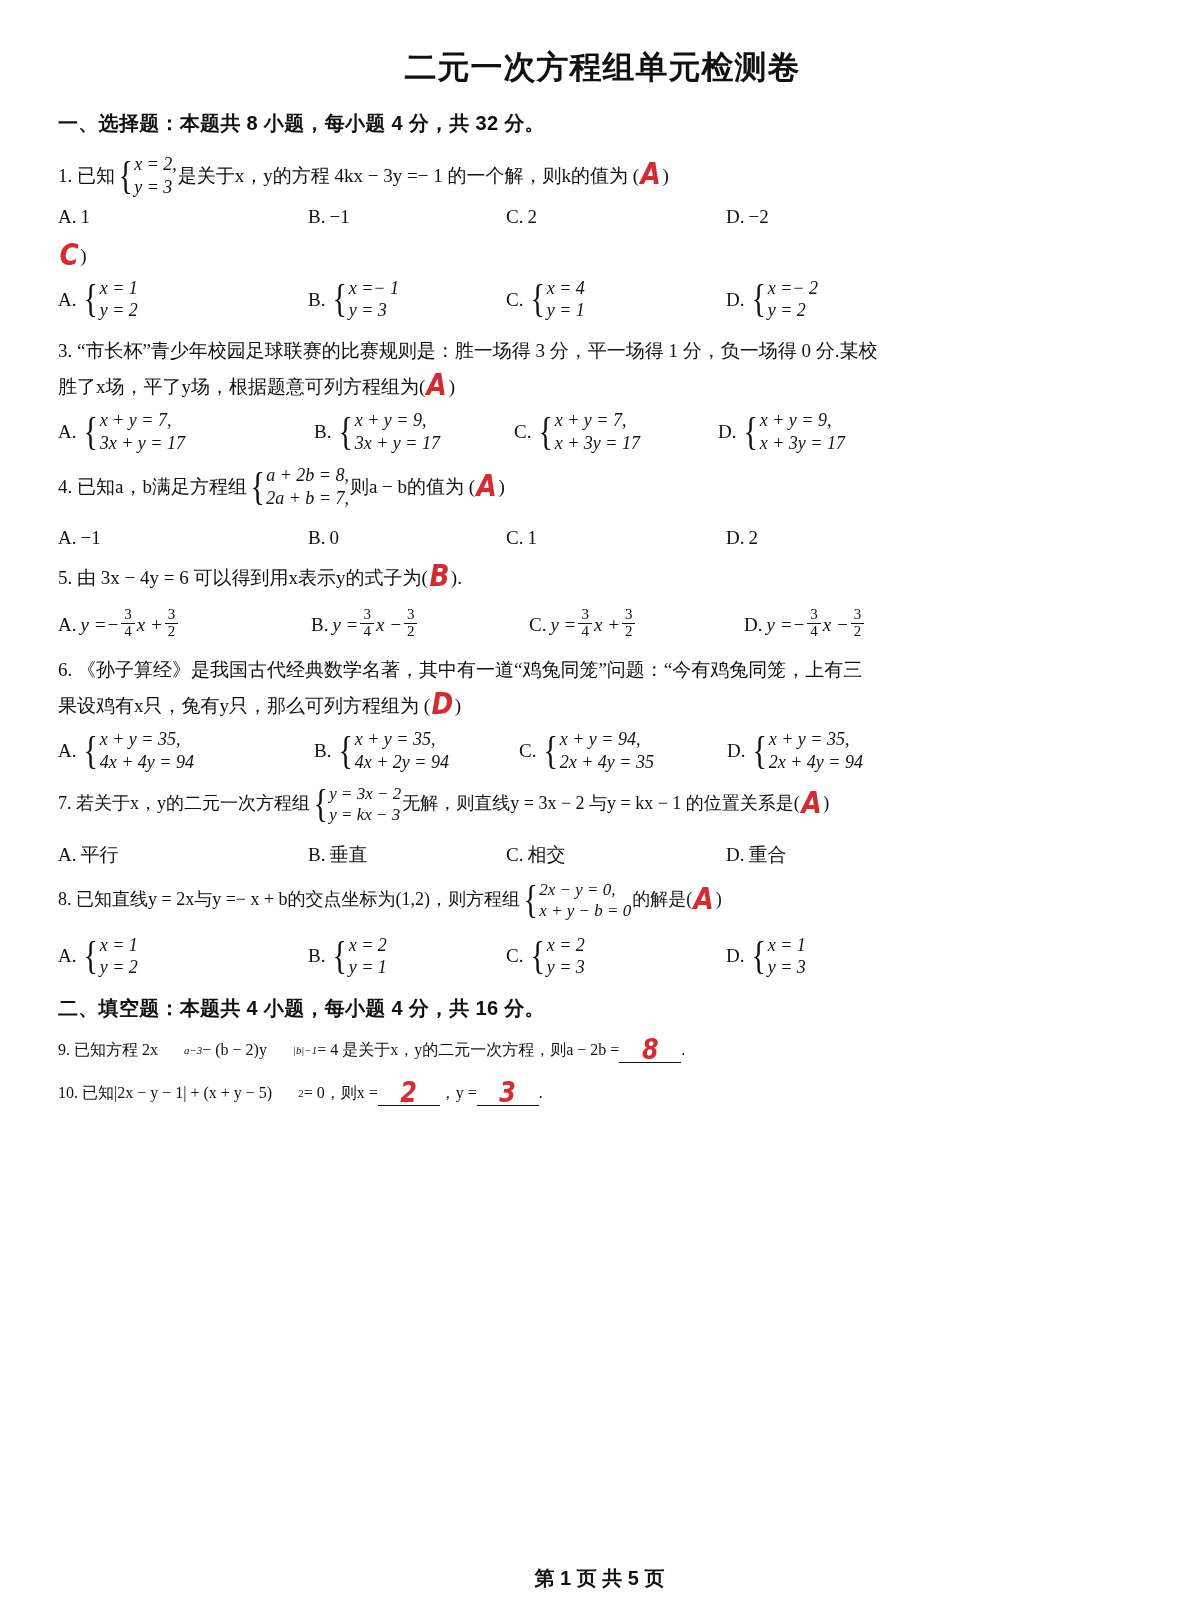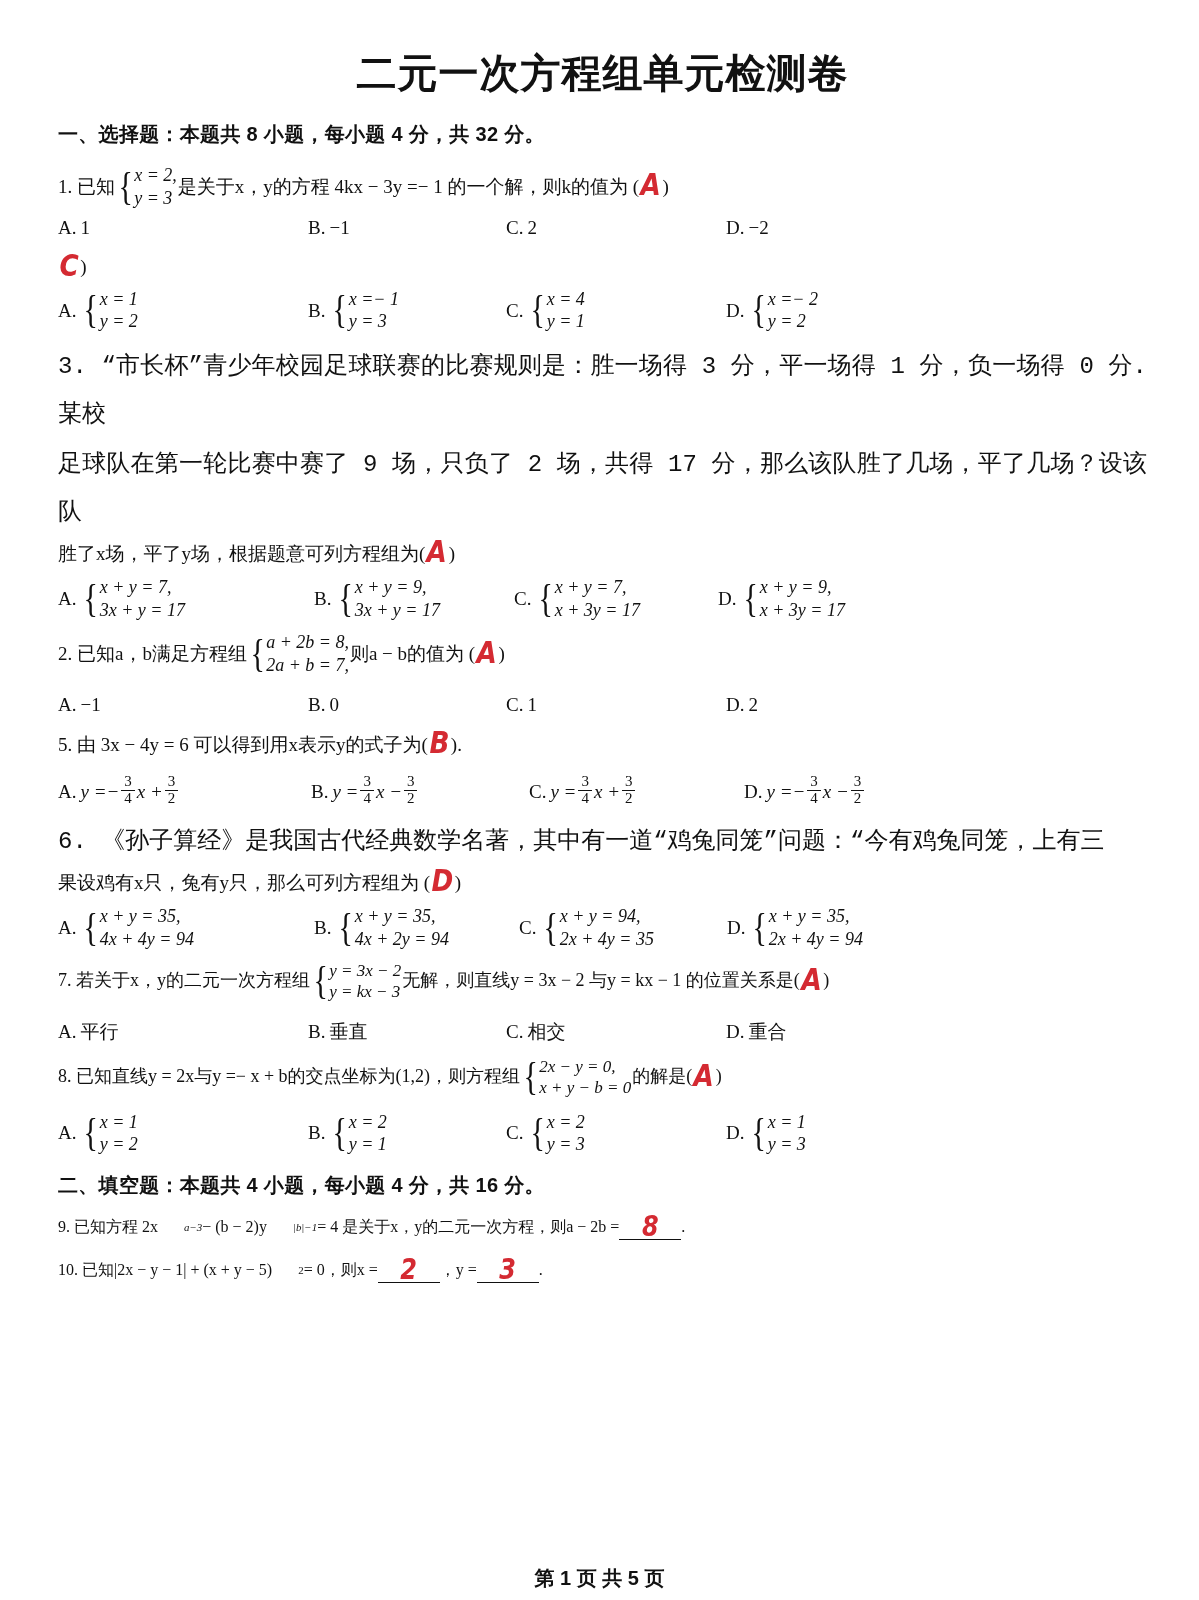--- a/index.html
+++ b/index.html
@@ -17,21 +17,21 @@
   }
   .page {
     position: relative;
     width: 1199px;
     height: 1600px;
     box-sizing: border-box;
     padding: 38px 52px 0 58px;
   }
   .doc-title {
     text-align: center;
-    font-size: 40px;
+    font-size: 32px;
     font-weight: bold;
     letter-spacing: 1px;
     margin: 8px 0 20px 0;
     font-family: Liberation Serif, serif;
   }
   .section-head {
     font-size: 20px;
     font-weight: bold;
     margin: 0 0 16px 0;
     letter-spacing: 0.3px;
@@ -43,25 +43,24 @@
     margin: 0 0 8px 0;
   }
   .qline {
     display: flex;
     align-items: center;
     flex-wrap: nowrap;
     white-space: nowrap;
     margin-bottom: 4px;
   }
   .qtext-block {
-    font-size: 24px;
+    font-size: 19px;
     line-height: 2.0;
     text-align: justify;
     margin-bottom: 2px;
-    font-family: Liberation Mono, monospace;
   }
   .mi { font-style: italic; font-family: "Liberation Serif", serif; }
   .num { font-family: "Liberation Serif", serif; }
   
   .sys {
     display: inline-flex;
     align-items: center;
     vertical-align: middle;
     margin: 0 1px;
   }
@@ -234,21 +233,20 @@
           <span class="mi">x =− 2</span>
           <span class="mi">y = 2</span>
             </span>
           </span>
       </div>
     </div>
   </div>
 
   <div class="q">
     <div class="qtext-block">3. “市长杯”青少年校园足球联赛的比赛规则是：胜一场得 3 分，平一场得 1 分，负一场得 0 分.某校</div>
-    <div class="qtext-block">足球队在第一轮比赛中赛了 9 场，只负了 2 场，共得 17 分，那么该队胜了几场，平了几场？设该队</div>
     <div class="qline">
       <span>胜了x场，平了y场，根据题意可列方程组为(</span>
       <span class="ans">A</span>
       <span>)</span>
     </div>
     <div class="opts" style="margin-top:8px">
       <div class="opt" style="width:256px">
         <span class="opt-label">A.</span>
         <span class="sys">
             <span class="brace">{</span>
@@ -286,21 +284,21 @@
           <span class="mi">x + y = 9,</span>
           <span class="mi">x + 3y = 17</span>
             </span>
           </span>
       </div>
     </div>
   </div>
 
   <div class="q">
     <div class="qline" style="margin-top:4px">
-      <span>2. 已知a，b满足方程组</span>
+      <span>4. 已知a，b满足方程组</span>
       <span class="sys">
         <span class="brace">{</span>
         <span class="rows">
           <span class="mi">a + 2b = 8,</span>
           <span class="mi">2a + b = 7,</span>
         </span>
       </span>
       <span>则a − b的值为 (</span>
       <span class="ans">A</span>
       <span>)</span>

